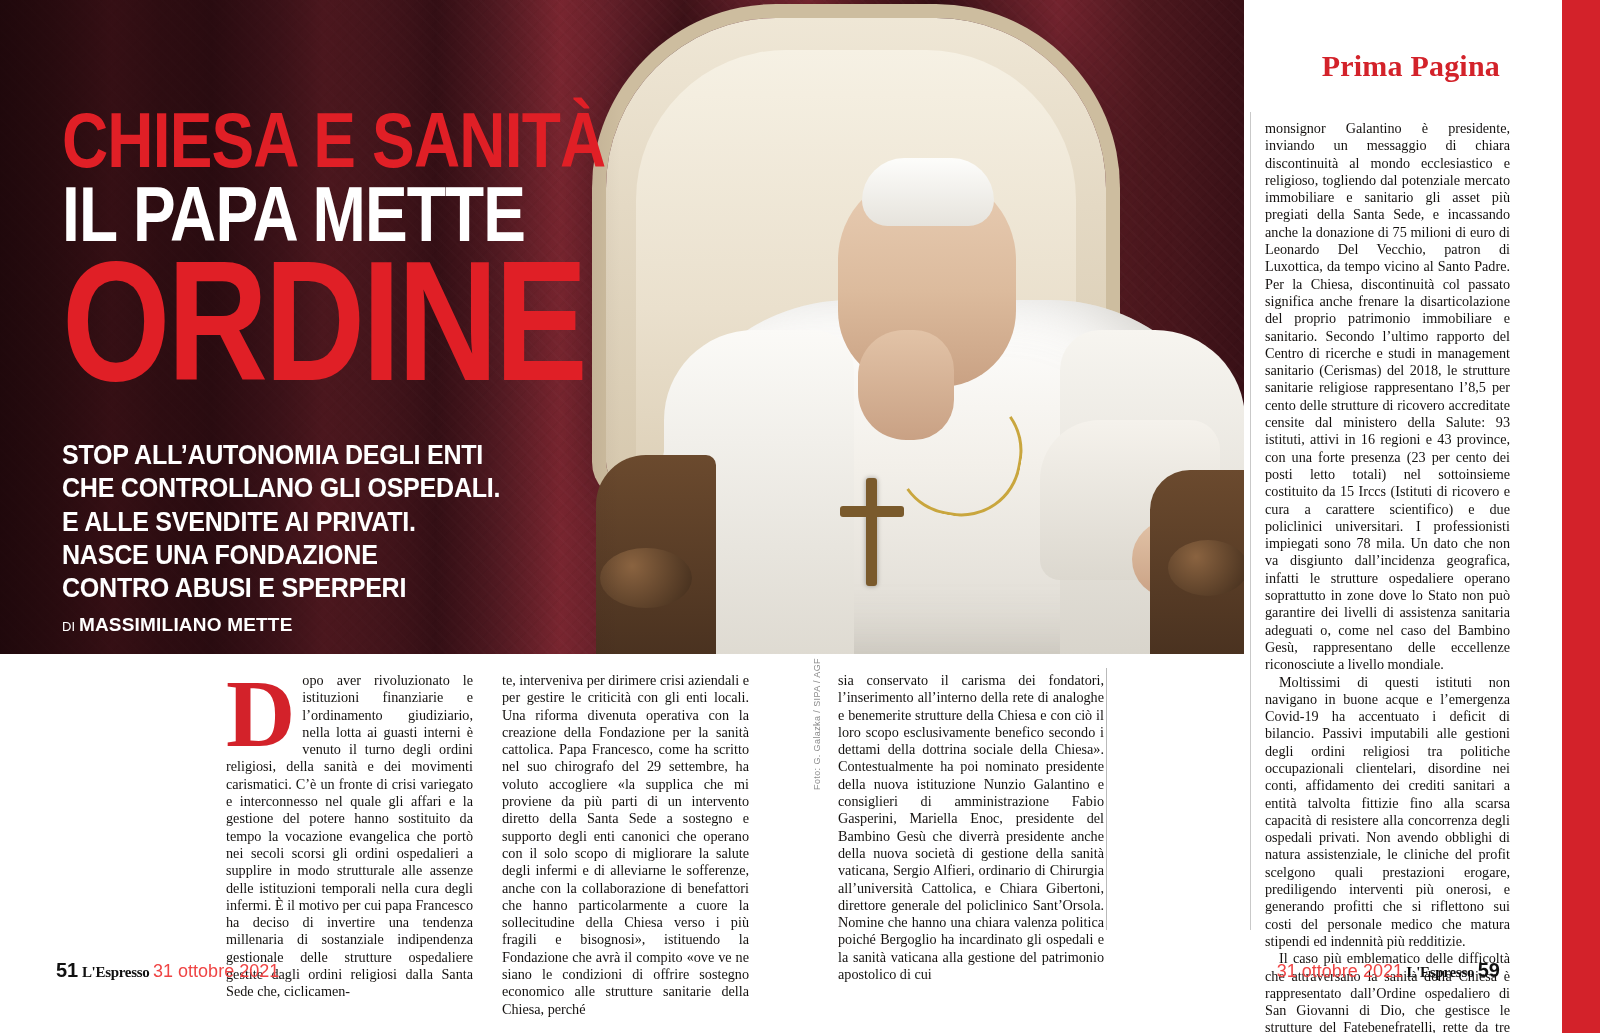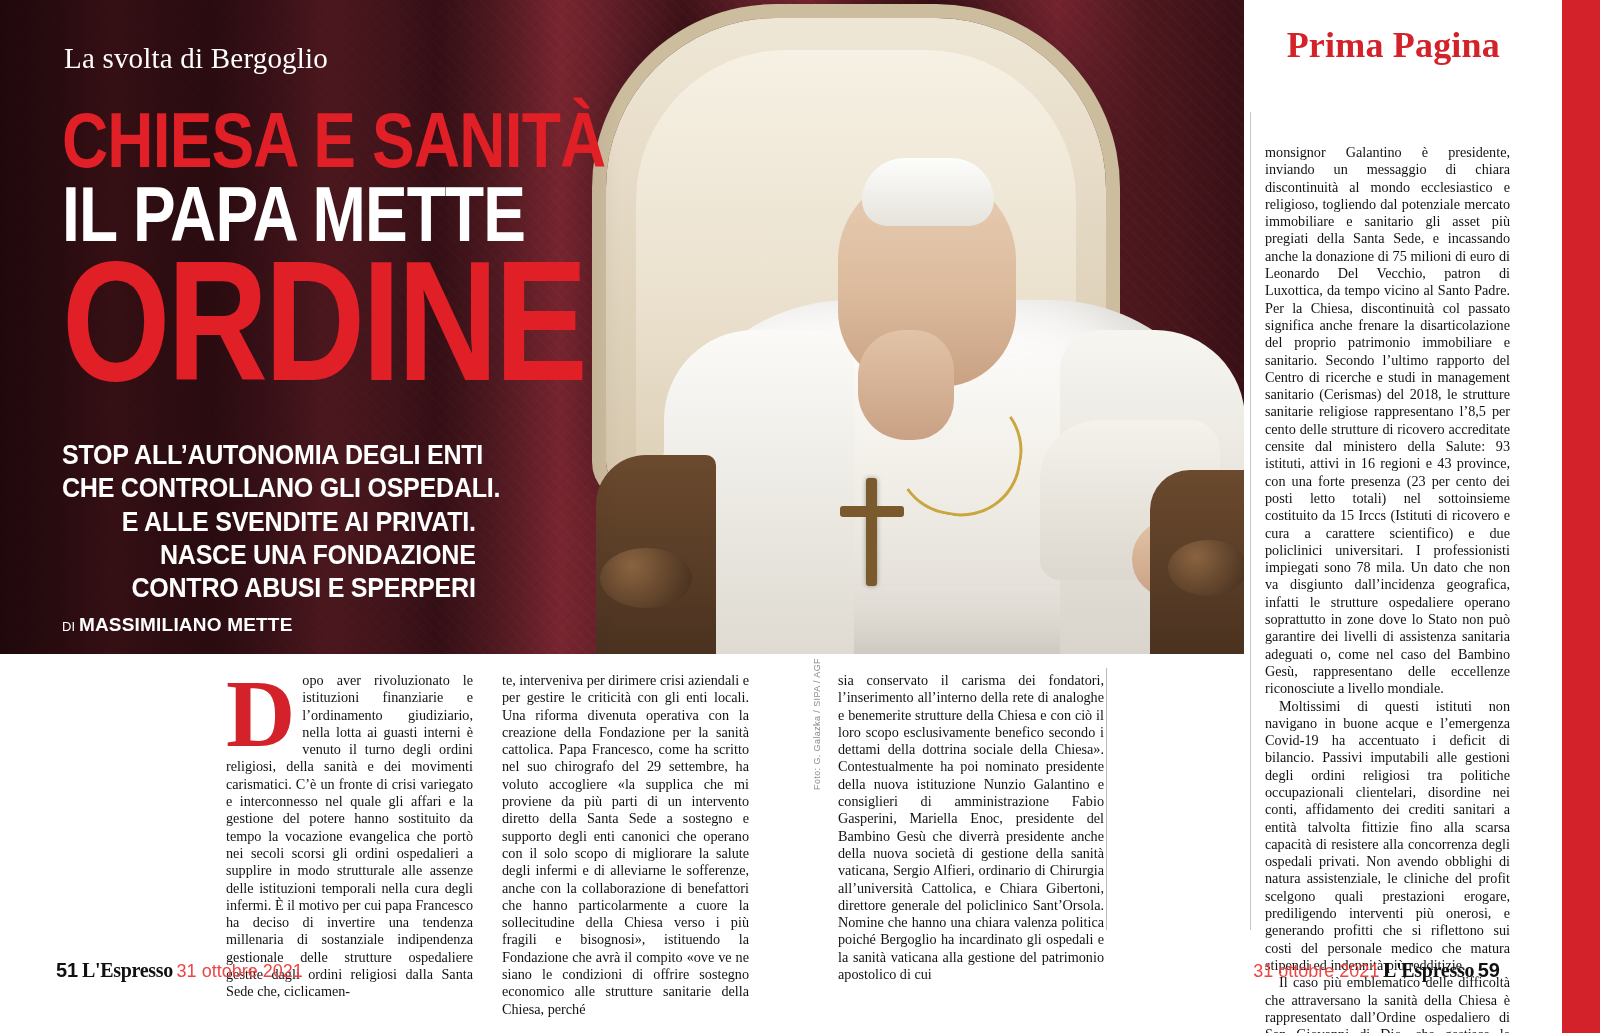--- a/index.html
+++ b/index.html
@@ -114,21 +114,20 @@
   }
   #hl1{top:108px;font-size:78px;color:#e01f26;}
   #hl2{top:182px;font-size:78px;color:#ffffff;}
   #hl3{top:250px;font-size:170px;color:#e01f26;letter-spacing:-4px;}
 
   #deck{
     position:absolute;left:62px;top:438px;width:470px;
     font-family:"Liberation Sans",sans-serif;font-weight:700;color:#ffffff;
     font-size:28.5px;line-height:1.17;letter-spacing:-.3px;
     text-transform:uppercase;
-    text-align:right;
   }
   #deck div{transform:scaleX(.88);transform-origin:left center;white-space:nowrap;}
   #byline{
     position:absolute;left:62px;top:614px;
     font-family:"Liberation Sans",sans-serif;color:#ffffff;font-size:14px;white-space:nowrap;
   }
   #byline .di{font-weight:400;font-size:13px;}
   #byline .nm{font-weight:700;font-size:19px;letter-spacing:.2px;}
 
   
@@ -150,40 +149,40 @@
   
   #caption{
     position:absolute;left:1118px;top:672px;width:126px;
     font-family:"Liberation Sans",sans-serif;font-weight:700;
     font-size:12.6px;line-height:15.4px;color:#111111;
   }
   #caption-rule{position:absolute;left:1106px;top:668px;width:1px;height:262px;background:#b9b9b9;}
 
   
   #prima{
-    position:absolute;right:100px;top:24px;
-    font-family:"Liberation Serif",serif;font-weight:700;font-size:36px;color:#d3222a;
+    position:absolute;right:100px;top:49px;
+    font-family:"Liberation Serif",serif;font-weight:700;font-size:30px;color:#d3222a;
     letter-spacing:.2px;
   }
   #colR{
     position:absolute;left:1265px;top:120px;width:245px;
     font-family:"Liberation Serif",serif;font-size:14.2px;line-height:17.3px;
     color:#14110f;text-align:justify;
   }
   #colR p{margin:0;text-indent:14px;}
-  #colR p:first-child{text-indent:0;margin-top:24px;}
+  #colR p:first-child{text-indent:0;}
   #col-rule{position:absolute;left:1250px;top:112px;width:1px;height:818px;background:#c9c9c9;}
 
   
   .folio{position:absolute;font-family:"Liberation Sans",sans-serif;font-size:13px;color:#3a3a3a;
     white-space:nowrap;}
   #folio-l{left:56px;top:959px;}
   #folio-r{right:100px;top:959px;}
   .pgnum{font-family:"Liberation Sans",sans-serif;font-weight:700;font-size:20px;color:#111;}
-  .mast{font-family:"Liberation Serif",serif;font-weight:700;font-size:20px;color:#111;letter-spacing:-.3px;}
+  .mast{font-family:"Liberation Serif",serif;font-weight:700;font-size:15px;color:#111;letter-spacing:-.3px;}
   .dt{font-family:"Liberation Sans",sans-serif;font-size:18px;color:#ef4444;}
 </style>
 </head>
 <body>
 
 <div id="page">
 
   <div id="red-strip"></div>
 
   <div id="hero">
@@ -202,21 +201,20 @@
     <div class="ph" id="chain"></div>
     <div class="ph" id="cross-v"></div>
     <div class="ph" id="cross-h"></div>
     <div class="ph" id="chair-arm-l"></div>
     <div class="ph" id="chair-arm-r"></div>
     <div class="ph" id="chair-knob-l"></div>
     <div class="ph" id="chair-knob-r"></div>
 
     <div id="hero-shade"></div>
 
-    <div id="kicker">La svolta di Bergoglio</div>
     <div class="hl" id="hl1">CHIESA E SANITÀ</div>
     <div class="hl" id="hl2">IL PAPA METTE</div>
     <div class="hl" id="hl3">ORDINE</div>
 
     <div id="deck">
       <div>STOP ALL’AUTONOMIA DEGLI ENTI</div>
       <div>CHE CONTROLLANO GLI OSPEDALI.</div>
       <div>E ALLE SVENDITE AI PRIVATI.</div>
       <div>NASCE UNA FONDAZIONE</div>
       <div>CONTRO ABUSI E SPERPERI</div>

